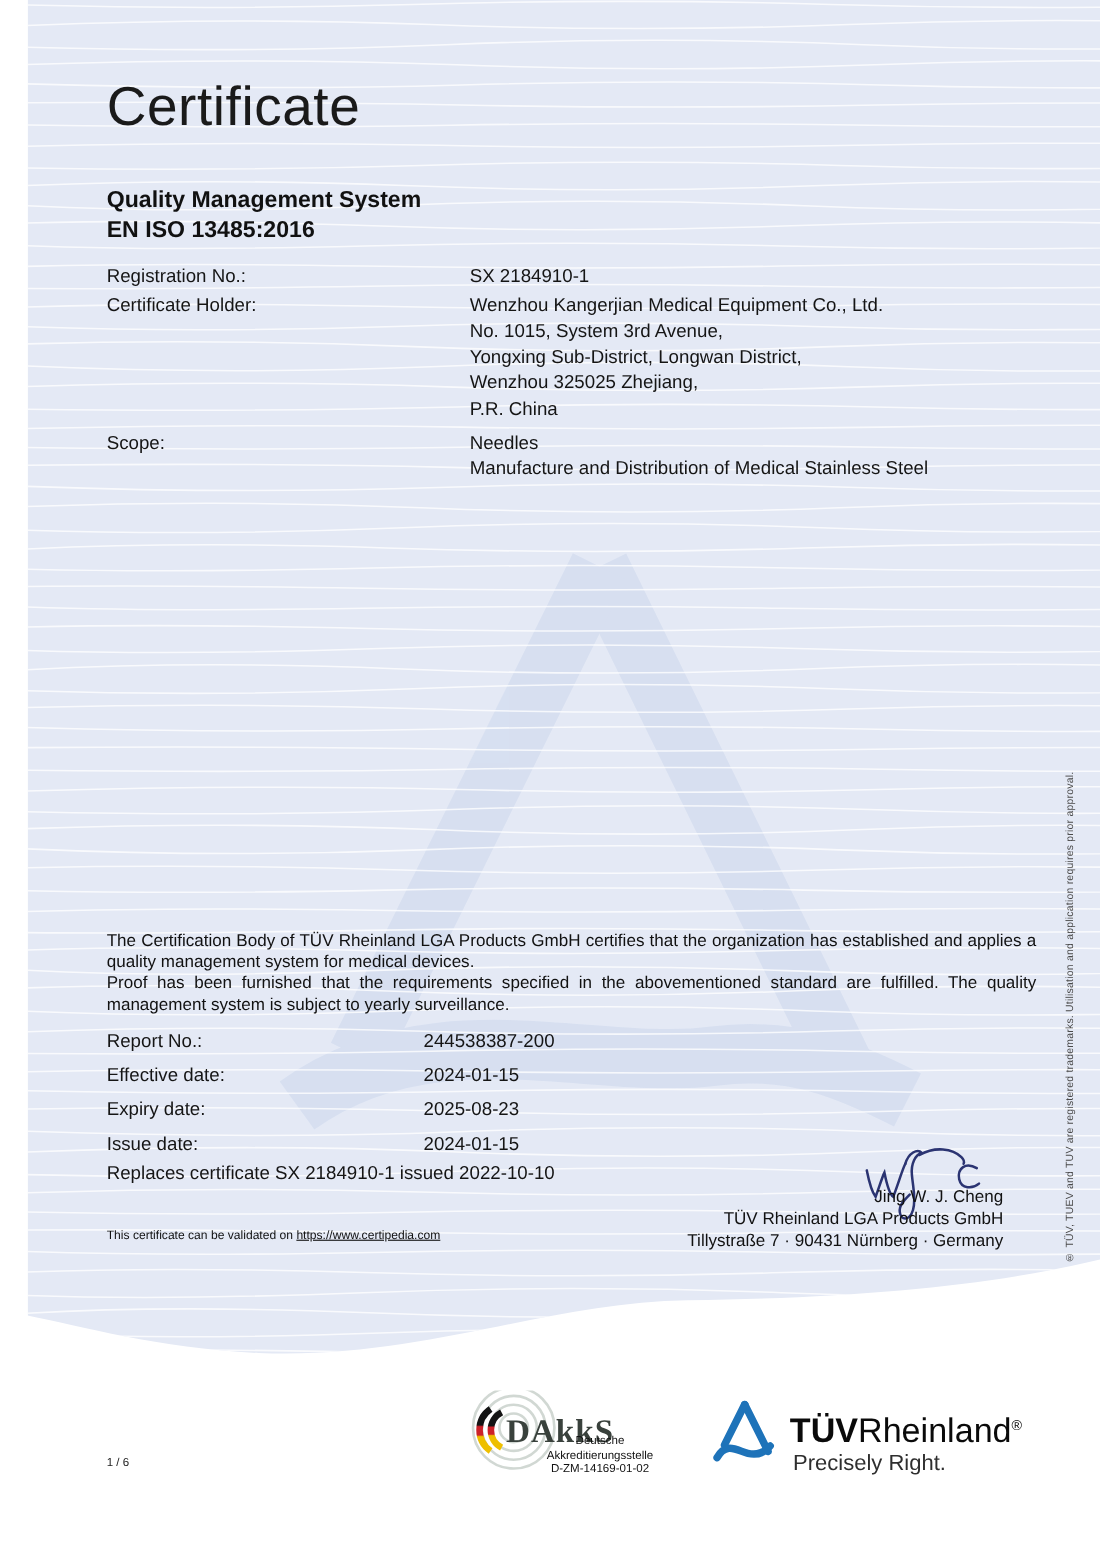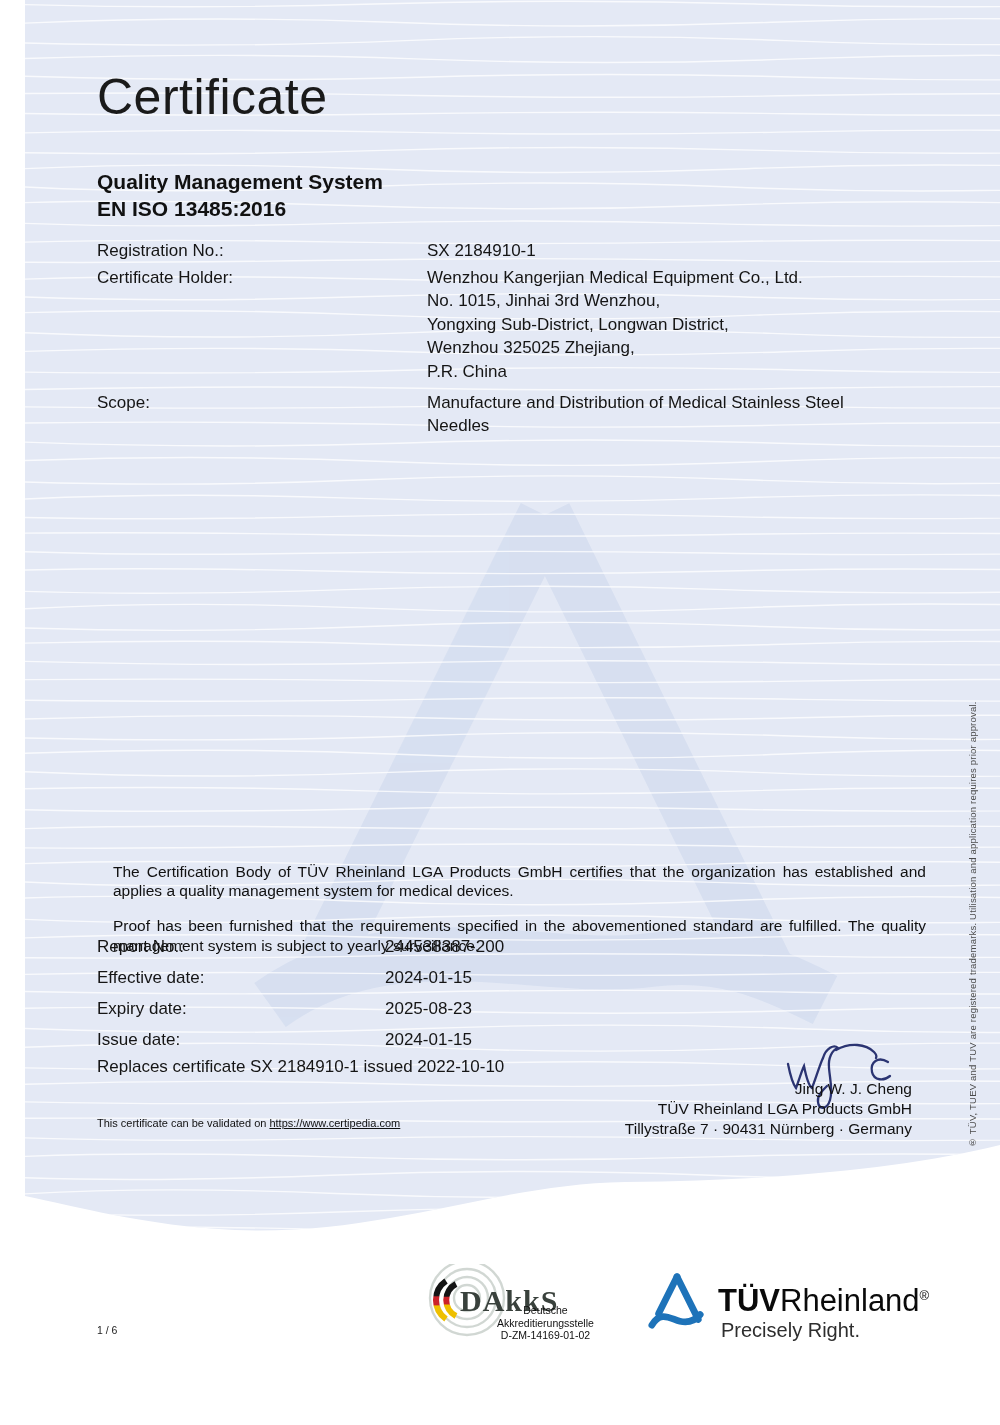--- a/index.html
+++ b/index.html
@@ -14,21 +14,21 @@
   }
   .subtitle{
     position:absolute;left:97px;top:168px;font-size:21px;font-weight:700;line-height:27px;color:#111;
   }
   .frow{position:absolute;left:97px;display:flex;font-size:17px;line-height:23.4px;gap:42px;}
   .flabel{flex:0 0 288px;}
   .fvals{flex:1;}
   .body-text{
     position:absolute;left:97px;top:846px;width:845px;font-size:15.5px;line-height:19.2px;color:#111;
   }
-  .body-text p{margin:16px;text-align:justify;}
+  .body-text p{margin:0;text-align:justify;}
   .drow{position:absolute;left:97px;display:flex;font-size:17px;line-height:22px;}
   .dlabel{flex:0 0 288px;}
   .replaces{position:absolute;left:97px;top:1057px;font-size:17px;}
   .sig-block{
     position:absolute;right:88px;top:1079px;text-align:right;font-size:15.5px;line-height:20px;color:#111;
   }
   #signature-svg{position:absolute;left:770px;top:1036px;}
   .validation{position:absolute;left:97px;top:1117px;font-size:11px;color:#111;}
   .validation a{color:#111;text-decoration:underline;}
   .side-note{
@@ -150,32 +150,32 @@
     <div class="flabel">Registration No.:</div>
     <div class="fvals">
       <div>SX 2184910-1</div>
     </div>
   </div>
 
   <div class="frow" style="top:266px">
     <div class="flabel">Certificate Holder:</div>
     <div class="fvals">
       <div>Wenzhou Kangerjian Medical Equipment Co., Ltd.</div>
-      <div>No. 1015, Jinhai 3rd Wenzhou,</div>
+      <div>No. 1015, System 3rd Avenue,</div>
       <div>Yongxing Sub-District, Longwan District,</div>
       <div>Wenzhou 325025 Zhejiang,</div>
       <div>P.R. China</div>
     </div>
   </div>
 
   <div class="frow" style="top:391px">
     <div class="flabel">Scope:</div>
     <div class="fvals">
+      <div>Needles</div>
       <div>Manufacture and Distribution of Medical Stainless Steel</div>
-      <div>Needles</div>
     </div>
   </div>
 
   <div class="body-text">
     <p>The Certification Body of TÜV Rheinland LGA Products GmbH certifies that the organization has established and applies a quality management system for medical devices.</p>
     <p>Proof has been furnished that the requirements specified in the abovementioned standard are fulfilled. The quality management system is subject to yearly surveillance.</p>
   </div>
 
   <div class="drow" style="top:936px">
     <div class="dlabel">Report No.:</div>

